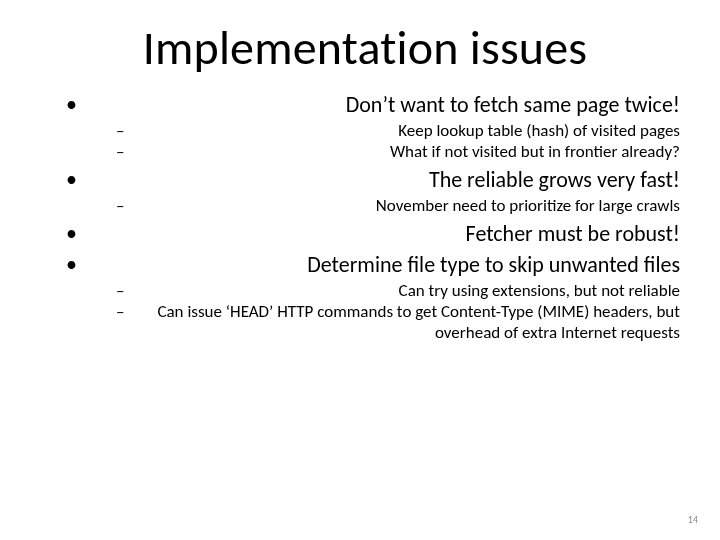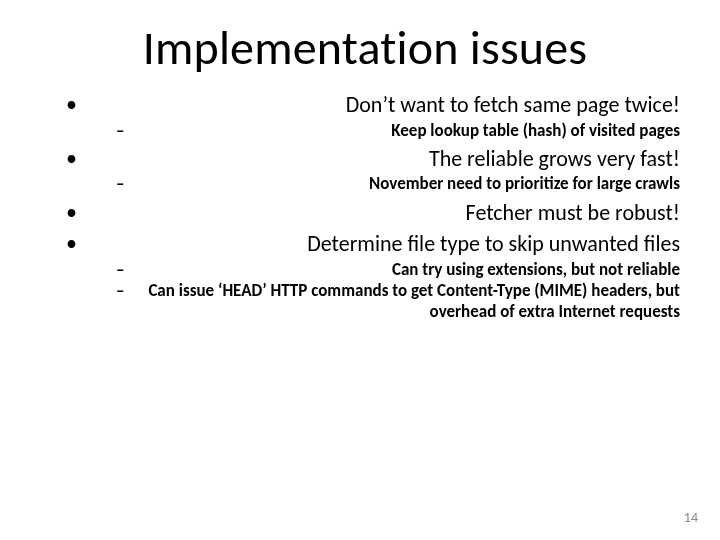--- a/index.html
+++ b/index.html
@@ -41,47 +41,47 @@
     list-style: none;
     padding-left: 28px;
     margin-top: 1px;
     margin-bottom: 4px;
   }
   ul.level2 > li {
     position: relative;
     padding-left: 20px;
     font-size: 17px;
     line-height: 1.25;
-    font-weight: bold;
   }
   ul.level2 > li::before {
     content: "–";
     position: absolute;
     left: 0;
     top: 0;
     font-size: 17px;
   }
   .pagenum {
     position: absolute;
     right: 22px;
     bottom: 14px;
-    font-size: 14px;
+    font-size: 10px;
     color: #8a8a8a;
   }
 </style>
 </head>
 <body>
 
 <div class="title">Implementation issues</div>
 
 <ul class="level1">
   <li>
     <span>Don’t want to fetch same page twice!</span>
     <ul class="level2">
       <li><span>Keep lookup table (hash) of visited pages</span></li>
+      <li><span>What if not visited but in frontier already?</span></li>
     </ul>
   </li>
   <li>
     <span>The reliable grows very fast!</span>
     <ul class="level2">
       <li><span>November need to prioritize for large crawls</span></li>
     </ul>
   </li>
   <li>
     <span>Fetcher must be robust!</span>

